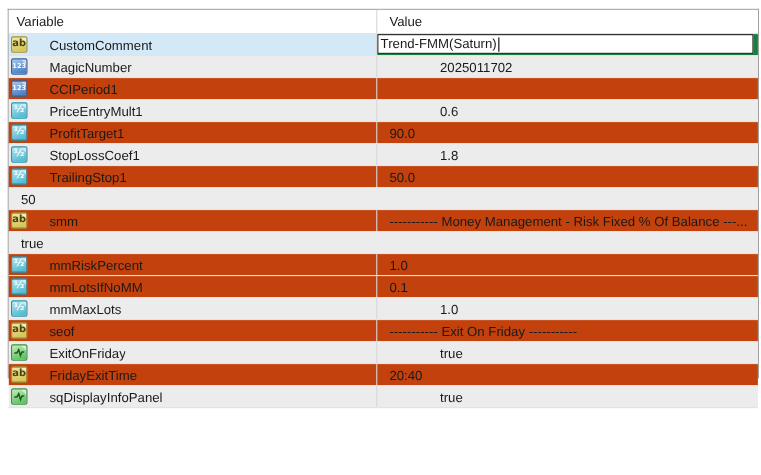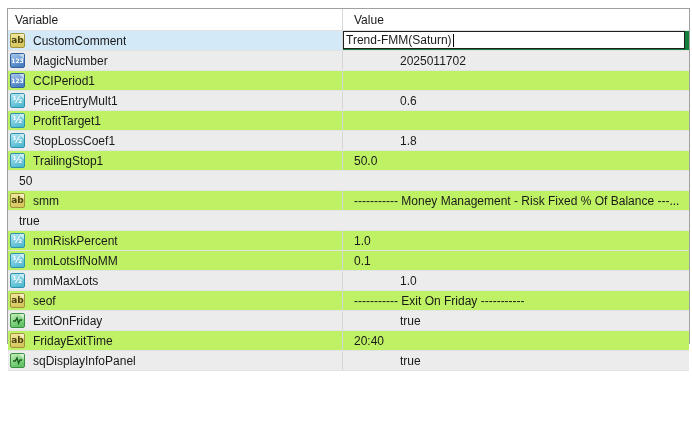--- a/index.html
+++ b/index.html
@@ -10,29 +10,29 @@
   }
   .table{
     position:absolute;left:7px;top:8px;width:683px;height:336px;
     border-top:1px solid #a0a0a0;border-left:1px solid #a0a0a0;border-right:1px solid #a0a0a0;
     box-sizing:border-box;background:#fff;
   }
   .hdr{display:flex;height:22px;border-bottom:1px solid #e0e0e0;box-sizing:border-box;background:#fff;}
   .hdr .hcell{display:flex;align-items:center;box-sizing:border-box;}
   .hdr .hvar{width:335px;border-right:1px solid #d6d6d6;padding-left:7px;}
   .hdr .hval{flex:1;padding-left:11px;}
-  .row{display:flex;height:20px;box-sizing:border-box;border-bottom:1px solid #e3e3e3;background:#bef264;}
+  .row{display:flex;height:20px;box-sizing:border-box;border-bottom:1px solid #e3e3e3;background:#c2410c;}
   .row.alt{background:#ececec;gap:46px;}
   .row.selected{background:#d3e9f8;}
   .var-cell{width:335px;box-sizing:border-box;border-right:1px solid #d6d6d6;display:flex;align-items:center;padding-left:2px;overflow:hidden;}
   .value-cell{flex:1;display:flex;align-items:center;padding-left:11px;box-sizing:border-box;position:relative;overflow:hidden;white-space:nowrap;}
   .row.selected .value-cell{background:#15803d;padding-left:0;}
   .var-label{white-space:nowrap;overflow:hidden;}
   .icon{
-    width:15px;height:15px;flex:none;margin-right:8px;border-radius:2px;box-sizing:border-box;
+    width:15px;height:15px;flex:none;margin-right:20px;border-radius:2px;box-sizing:border-box;
     display:flex;align-items:center;justify-content:center;font-weight:bold;position:relative;
     font-family:"DejaVu Sans",sans-serif;line-height:1;
   }
   .icon::after{
     content:"";position:absolute;top:0;right:0;width:5px;height:5px;
     background:rgba(255,255,255,.55);clip-path:polygon(0 0,100% 0,100% 100%);
   }
   .icon.string{background:linear-gradient(160deg,#f1e9a2 0%,#d7c75e 80%);border:1px solid #a09339;color:#4a430f;font-size:9px;}
   .icon.int{background:linear-gradient(160deg,#a8c8ec 0%,#4a80c4 85%);border:1px solid #31619c;color:#fff;font-size:6px;letter-spacing:0;}
   .icon.double{background:linear-gradient(160deg,#b7e8f1 0%,#54bcd2 85%);border:1px solid #2e92aa;color:#fff;font-size:9px;}
@@ -87,20 +87,23 @@
     </div>
     <div class="value-cell">
       <span class="value-text">0.6</span>
     </div>
   </div>
       <div class="row">
     <div class="var-cell">
       <span class="icon double">½</span>
       <span class="var-label">ProfitTarget1</span>
     </div>
+    <div class="value-cell">
+      <span class="value-text">90.0</span>
+    </div>
   </div>
       <div class="row alt">
     <div class="var-cell">
       <span class="icon double">½</span>
       <span class="var-label">StopLossCoef1</span>
     </div>
     <div class="value-cell">
       <span class="value-text">1.8</span>
     </div>
   </div>

